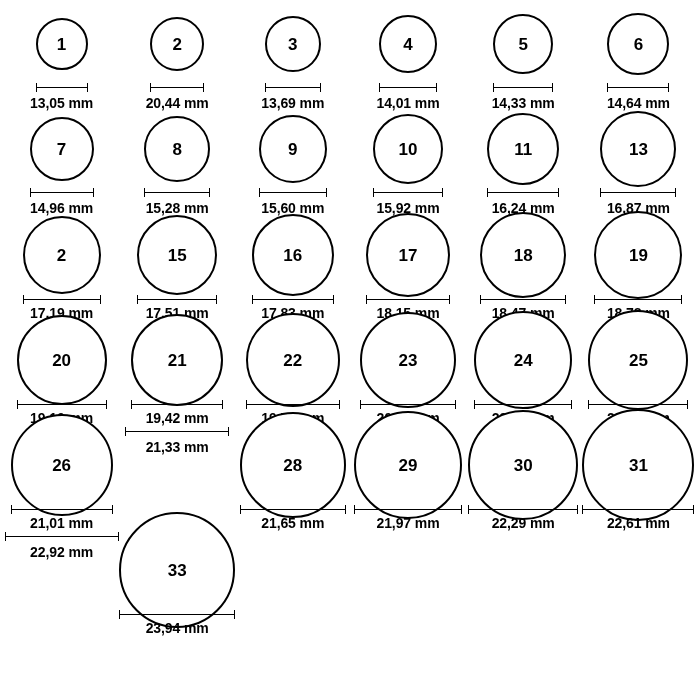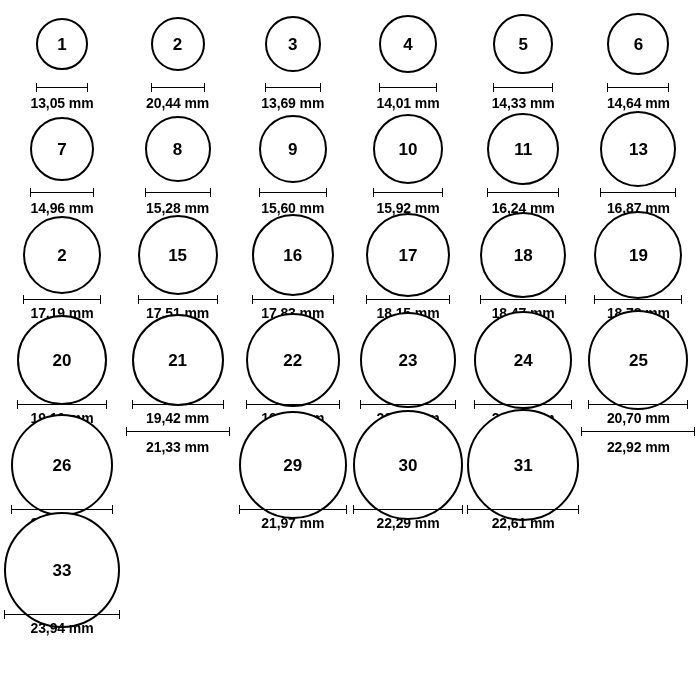--- a/index.html
+++ b/index.html
@@ -420,20 +420,33 @@
       <div class="cell">
         <div class="measure" style="width: 104px;">
           <div class="bar"></div>
           <div class="tick left"></div>
           <div class="tick right"></div>
         </div>
         <div class="mm-label">21,33 mm</div>
       </div>
       <div class="cell">
         <div class="ring-wrap">
+          <div class="ring" style="width: 106px; height: 106px;">
+            <span>28</span>
+          </div>
+        </div>
+        <div class="measure" style="width: 106px;">
+          <div class="bar"></div>
+          <div class="tick left"></div>
+          <div class="tick right"></div>
+        </div>
+        <div class="mm-label">21,65 mm</div>
+      </div>
+      <div class="cell">
+        <div class="ring-wrap">
           <div class="ring" style="width: 108px; height: 108px;">
             <span>29</span>
           </div>
         </div>
         <div class="measure" style="width: 108px;">
           <div class="bar"></div>
           <div class="tick left"></div>
           <div class="tick right"></div>
         </div>
         <div class="mm-label">21,97 mm</div>

